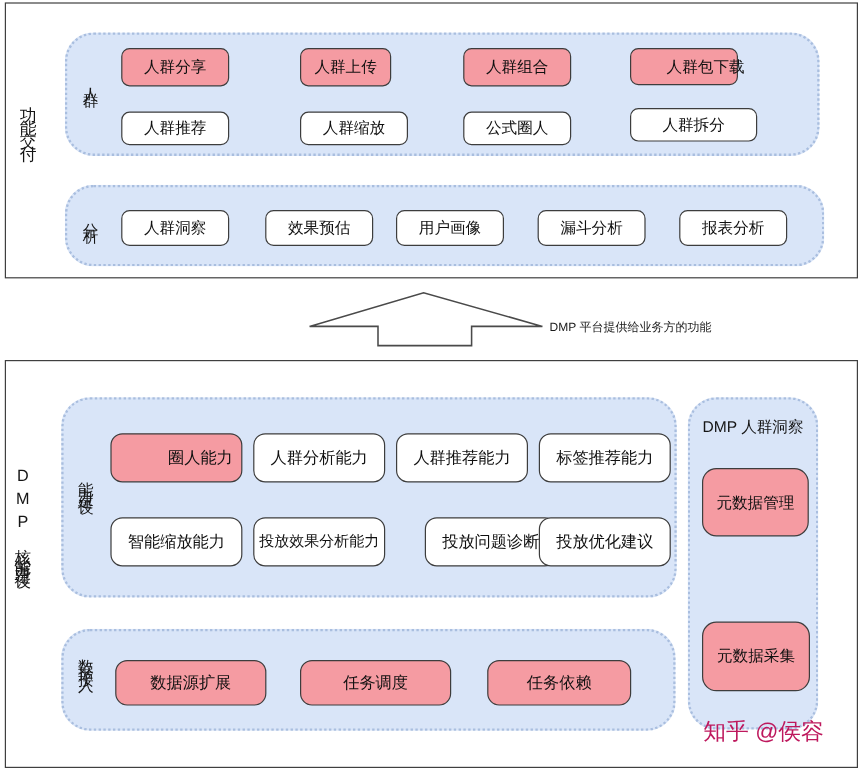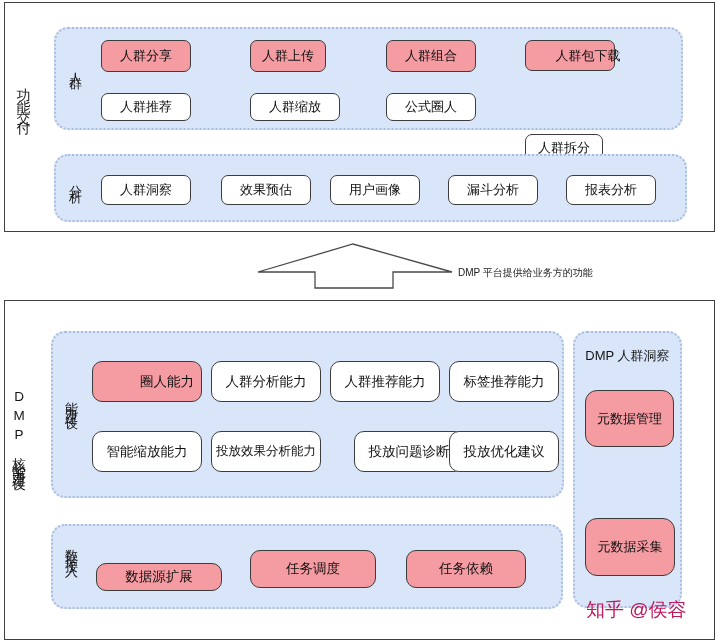--- a/index.html
+++ b/index.html
@@ -6,21 +6,21 @@
   .canvas {
     position:relative; width:720px; height:644px; background:#ffffff;
     font-family:"Liberation Sans","DejaVu Sans",sans-serif; color:#111;
     overflow:hidden;
   }
   .frame { position:absolute; border:1.5px solid #3f3f3f; background:#fff; box-sizing:border-box; }
   .top-frame { left:4px; top:2px; width:711px; height:230px; }
   .bottom-frame { left:4px; top:300px; width:711px; height:340px; }
   .container {
     position:absolute; background:#d9e5f8; border:2px dotted #a9bedf;
-    border-radius:14px; box-sizing:border-box;
+    border-radius:24px; box-sizing:border-box;
   }
   .box {
     position:absolute; display:flex; align-items:center; justify-content:center;
     background:#ffffff; border:1.4px solid #3d3d3d; border-radius:7px;
     font-size:13px; font-weight:500; color:#101010; box-sizing:border-box;
     white-space:nowrap;
   }
   .pink { background:#f59ba2; }
   .big { border-radius:10px; font-size:13.5px; }
   .meta-box { border-radius:12px; font-size:13px; }
@@ -48,21 +48,21 @@
       <div class="v-label group-label" style="left:13px; top:33px;">人群</div>
 
       <div class="box pink" style="left:45px;  top:11px; width:90px; height:32px;">人群分享</div>
       <div class="box pink" style="left:194px; top:11px; width:76px; height:32px;">人群上传</div>
       <div class="box pink" style="left:330px; top:11px; width:90px; height:32px;">人群组合</div>
       <div class="box pink" style="left:469px; top:11px; width:90px; height:31px;padding-left:36px;">人群包下载</div>
 
       <div class="box" style="left:194px; top:64px; width:90px; height:28px;">人群缩放</div>
       <div class="box" style="left:45px;  top:64px; width:90px; height:28px;">人群推荐</div>
       <div class="box" style="left:330px; top:64px; width:90px; height:28px;">公式圈人</div>
-      <div class="box" style="left:469px; top:61px; width:78px; height:28px;margin-top:44px;">人群拆分</div>
+      <div class="box" style="left:469px; top:61px; width:106px; height:28px;">人群拆分</div>
     </div>
 
     <div class="container" style="left:49px; top:151px; width:633px; height:68px;">
       <div class="v-label group-label" style="left:13px; top:19px;">分析</div>
 
       <div class="box" style="left:45px;  top:19px; width:90px; height:30px;">人群洞察</div>
       <div class="box" style="left:274px; top:19px; width:90px; height:30px;">用户画像</div>
       <div class="box" style="left:165px; top:19px; width:90px; height:30px;">效果预估</div>
       <div class="box" style="left:392px; top:19px; width:90px; height:30px;">漏斗分析</div>
       <div class="box" style="left:510px; top:19px; width:90px; height:30px;">报表分析</div>
@@ -87,21 +87,21 @@
 
       <div class="box big" style="left:39px;  top:98px; width:110px; height:41px;">智能缩放能力</div>
       <div class="box big" style="left:158px; top:98px; width:110px; height:41px; font-size:12.5px;">投放效果分析能力</div>
       <div class="box big" style="left:277px; top:98px; width:110px; height:41px;margin-left:24px;">投放问题诊断</div>
       <div class="box big" style="left:396px; top:98px; width:110px; height:41px;">投放优化建议</div>
     </div>
 
     <div class="container" style="left:46px; top:223px; width:512px; height:85px;">
       <div class="v-label group-label" style="left:12px; top:13px;">数据接入</div>
 
-      <div class="box big pink" style="left:43px;  top:37px; width:126px; height:28px;">数据源扩展</div>
+      <div class="box big pink" style="left:43px;  top:24px; width:126px; height:38px;">数据源扩展</div>
       <div class="box big pink" style="left:197px; top:24px; width:126px; height:38px;">任务调度</div>
       <div class="box big pink" style="left:353px; top:24px; width:120px; height:38px;">任务依赖</div>
     </div>
 
     <div class="container" style="left:568px; top:30px; width:109px; height:277px;">
       <div class="panel-title">DMP 人群洞察</div>
 
       <div class="box pink meta-box" style="left:10px; top:57px; width:89px; height:57px;">元数据管理</div>
       <div class="box pink meta-box" style="left:10px; top:185px; width:90px; height:58px;">元数据采集</div>
     </div>

